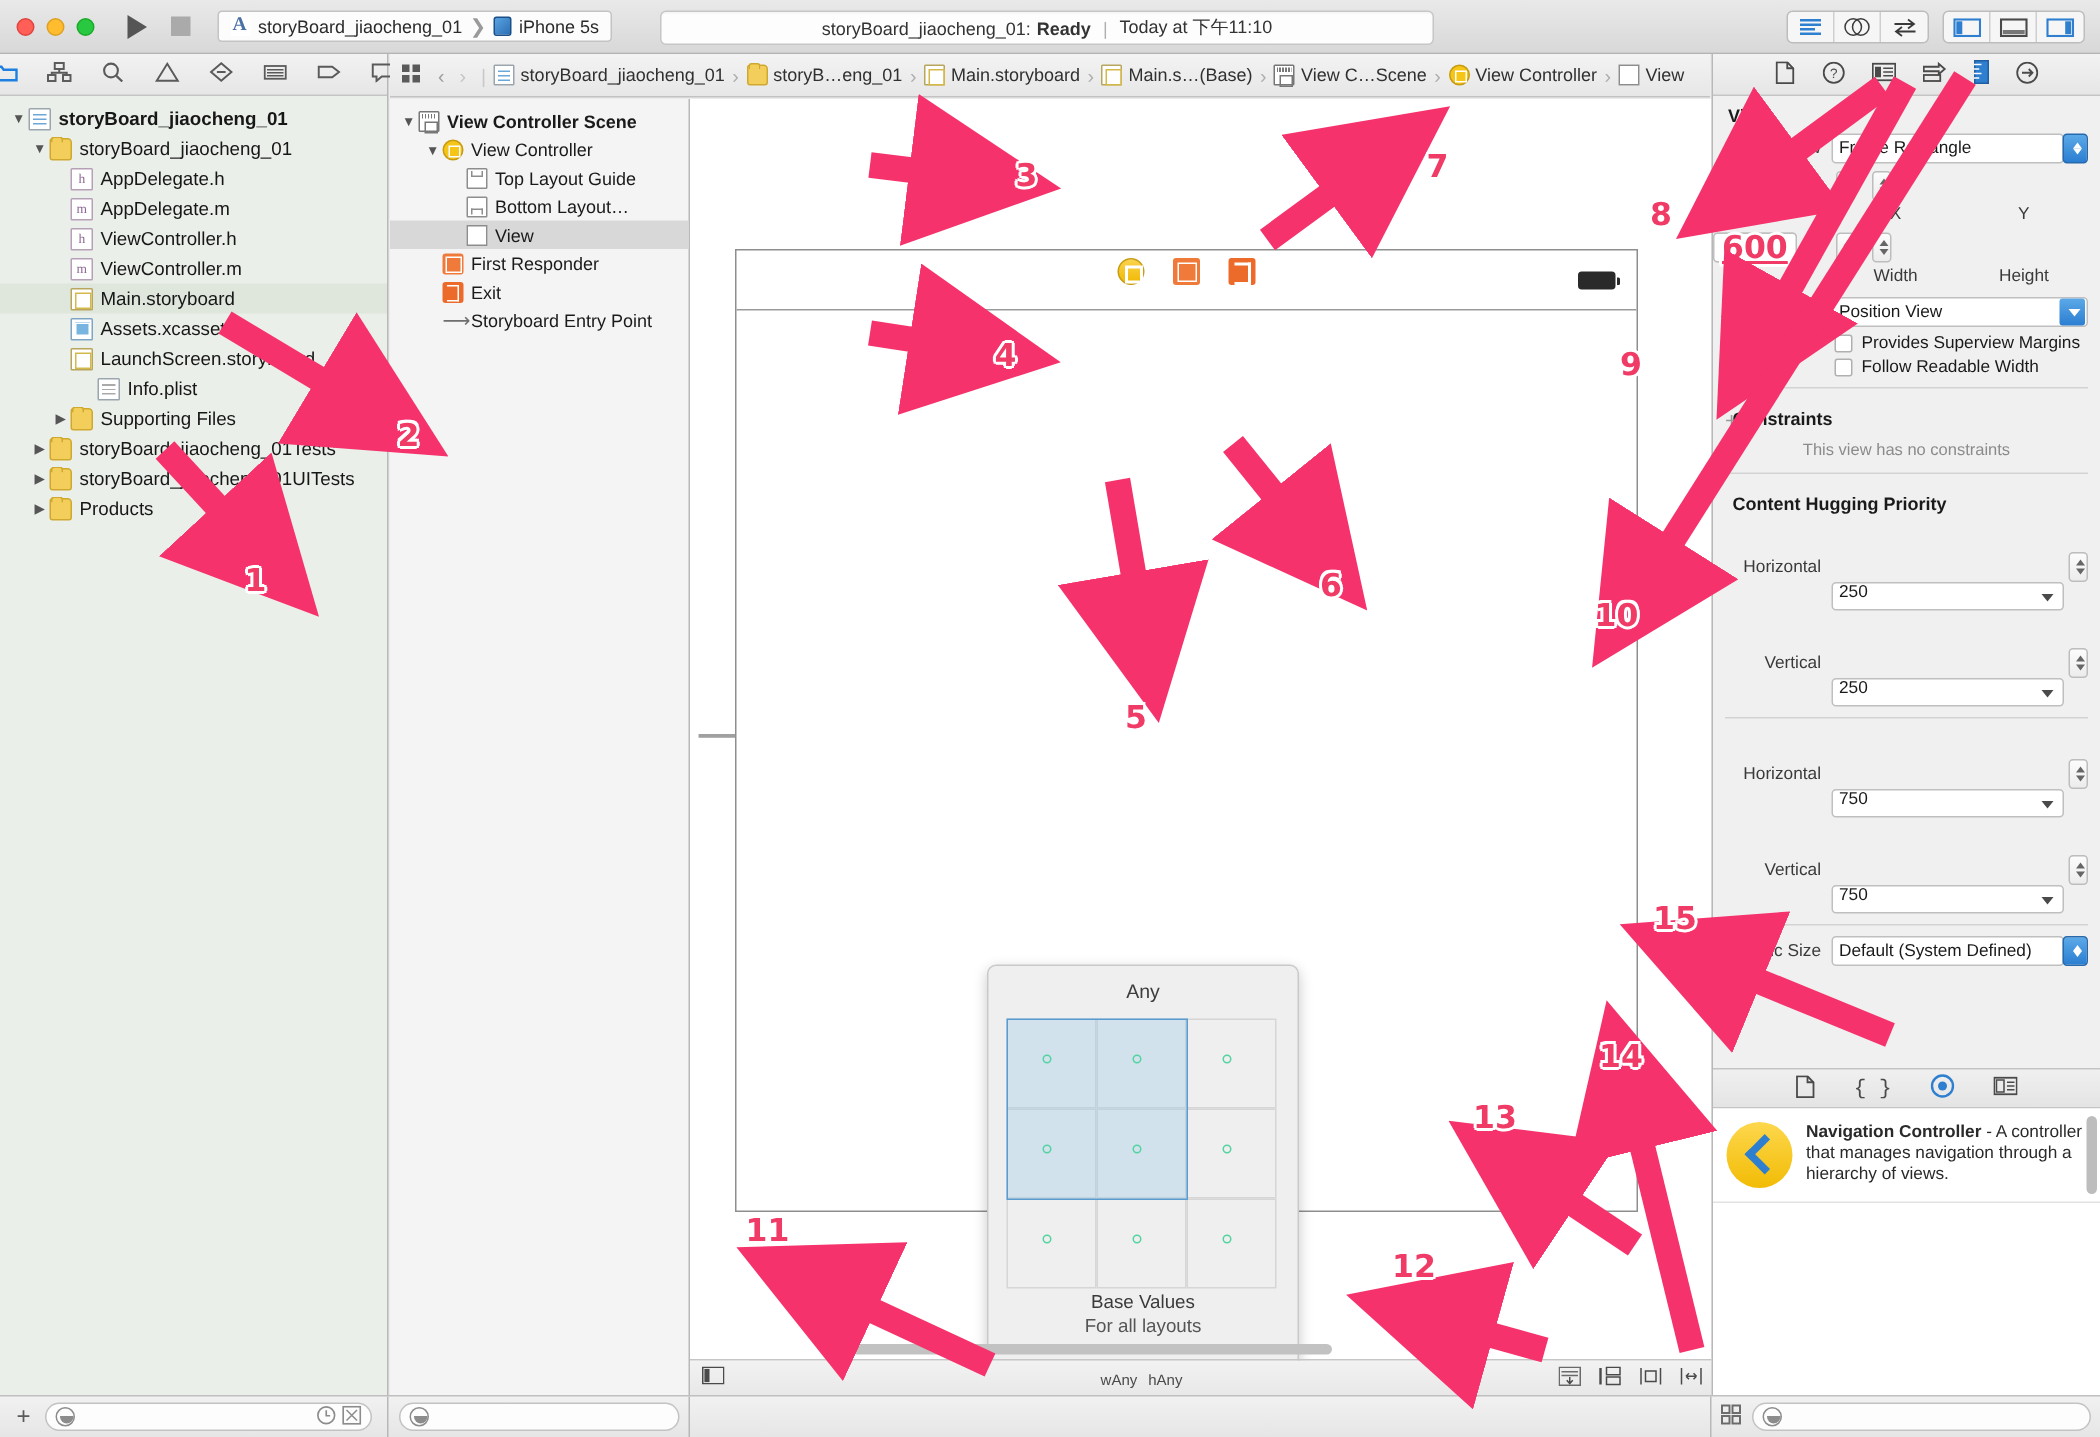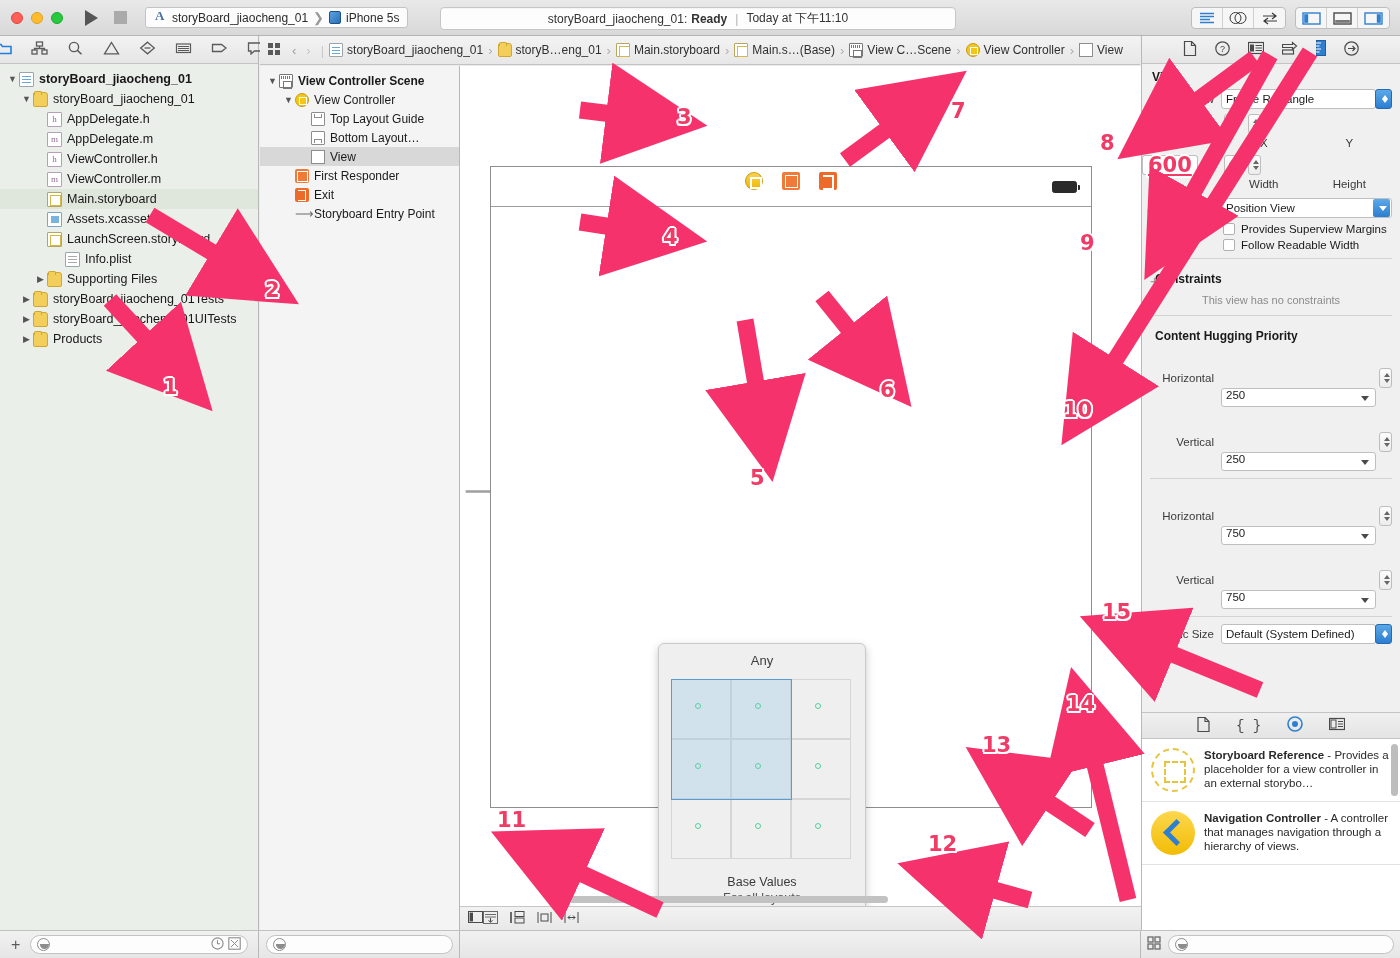--- a/index.html
+++ b/index.html
@@ -145,21 +145,21 @@
     position:absolute; left:198px; top:577px; width:208px; height:279px;
     background:#f0efef; border:1px solid #c9c9c9; border-radius:6px;
     box-shadow:0 3px 9px rgba(0,0,0,.22);
     text-align:center; font-size:12.5px; color:#3a3a3a;
   }
   .szpop .ttl{padding-top:9px;font-size:13px;color:#3d3d3d;}
   .grid-wrap{position:relative;width:182px;height:182px;margin:11px auto 0;}
   .gcell{position:absolute;width:60px;height:60px;border:1px solid #d6d6d6;}
   .gsel{position:absolute;left:0;top:0;width:121px;height:121px;background:rgba(160,205,235,.38);border:1px solid #5a9bd0;}
   .gdot{position:absolute;width:6px;height:6px;border:1.4px solid #52d3a0;border-radius:50%;}
-  .szpop .bv{margin-top:14px;font-size:12.5px;color:#3a3a3a;}
+  .szpop .bv{font-size:12.5px;color:#3a3a3a;}
   .szpop .fa{font-size:12.5px;color:#555;margin-top:2px;}
   .sztail{position:absolute;left:50%;bottom:-10px;margin-left:-11px;width:22px;height:11px;overflow:hidden;}
   .sztail::after{content:"";position:absolute;left:0;top:-11px;width:16px;height:16px;background:#f0efef;border:1px solid #c9c9c9;transform:rotate(45deg);transform-origin:center;left:3px;top:-12px;}
   .editorbottom{
     position:absolute; left:460px; right:259px; bottom:28px; height:24px;
     background:linear-gradient(#f2f2f2,#e8e8e8); border-top:1px solid #c6c6c6;
     display:flex; align-items:center; font-size:12px; color:#3d3d3d;
   }
   .hscroll{position:absolute;left:0;right:0;bottom:24px;height:13px;}
   .hscroll .thumb{position:absolute;left:108px;width:320px;top:3px;height:7px;background:#c2c2c2;border-radius:4px;}
@@ -570,20 +570,24 @@
         <div class="thumb"></div>
       </div>
   </div>
 
   <div class="editorbottom">
     <span style="margin-left:8px">
       <svg width="15" height="12">
           <rect x="0.5" y="0.5" width="14" height="11" fill="none" stroke="#4a4a4a"></rect>
           <rect x="1.6" y="1.6" width="3.4" height="8.8" fill="#4a4a4a"></rect>
         </svg></span>
+    <span style="flex:1;text-align:center;">
+      <span style="font-size:10px;color:#4a4a4a">wAny</span>
+      <span style="font-size:10px;color:#4a4a4a;margin-left:4px">hAny</span>
+    </span>
     <span style="display:flex;gap:12px;margin-right:6px;">
       <span>
         <svg width="15" height="13">
             <rect x="0.5" y="0.5" width="14" height="12" fill="none" stroke="#6a6a6a"></rect>
             <g stroke="#6a6a6a">
               <line x1="2" y1="3.5" x2="13" y2="3.5"></line>
               <line x1="2" y1="6" x2="13" y2="6"></line>
             </g>
             <path d="M7.5 7 v4 M5.5 9.2 L7.5 11.4 L9.5 9.2" stroke="#4a4a4a" fill="none"></path>
           </svg></span>
@@ -774,24 +778,20 @@
               <rect x="0.5" y="1.5" width="15" height="11" fill="none" stroke="#4a4a4a" stroke-width="1.2"></rect>
               <rect x="2" y="3" width="5" height="8" fill="none" stroke="#4a4a4a"></rect>
               <g stroke="#4a4a4a">
                 <line x1="9" y1="4.5" x2="14" y2="4.5"></line>
                 <line x1="9" y1="7" x2="14" y2="7"></line>
                 <line x1="9" y1="9.5" x2="14" y2="9.5"></line>
               </g>
             </svg></span>
       </div>
       <div id="lib-list" style="position:absolute;left:0;right:0;top:27px;bottom:0;background:#fff;overflow:hidden;">
-          <div class="libitem">
-            <div class="libico c-sr"></div>
-            <div class="libtxt"><b>Storyboard Reference</b><span> - Provides a placeholder for a view controller in an external storybo…</span></div>
-          </div>
           <div class="libitem">
             <div class="libico c-nav"></div>
             <div class="libtxt"><b>Navigation Controller</b><span> - A controller that manages navigation through a hierarchy of views.</span></div>
           </div>
         </div>
       <div class="libscroll"></div>
     </div>
   </div>
 
   <div class="botbar">

